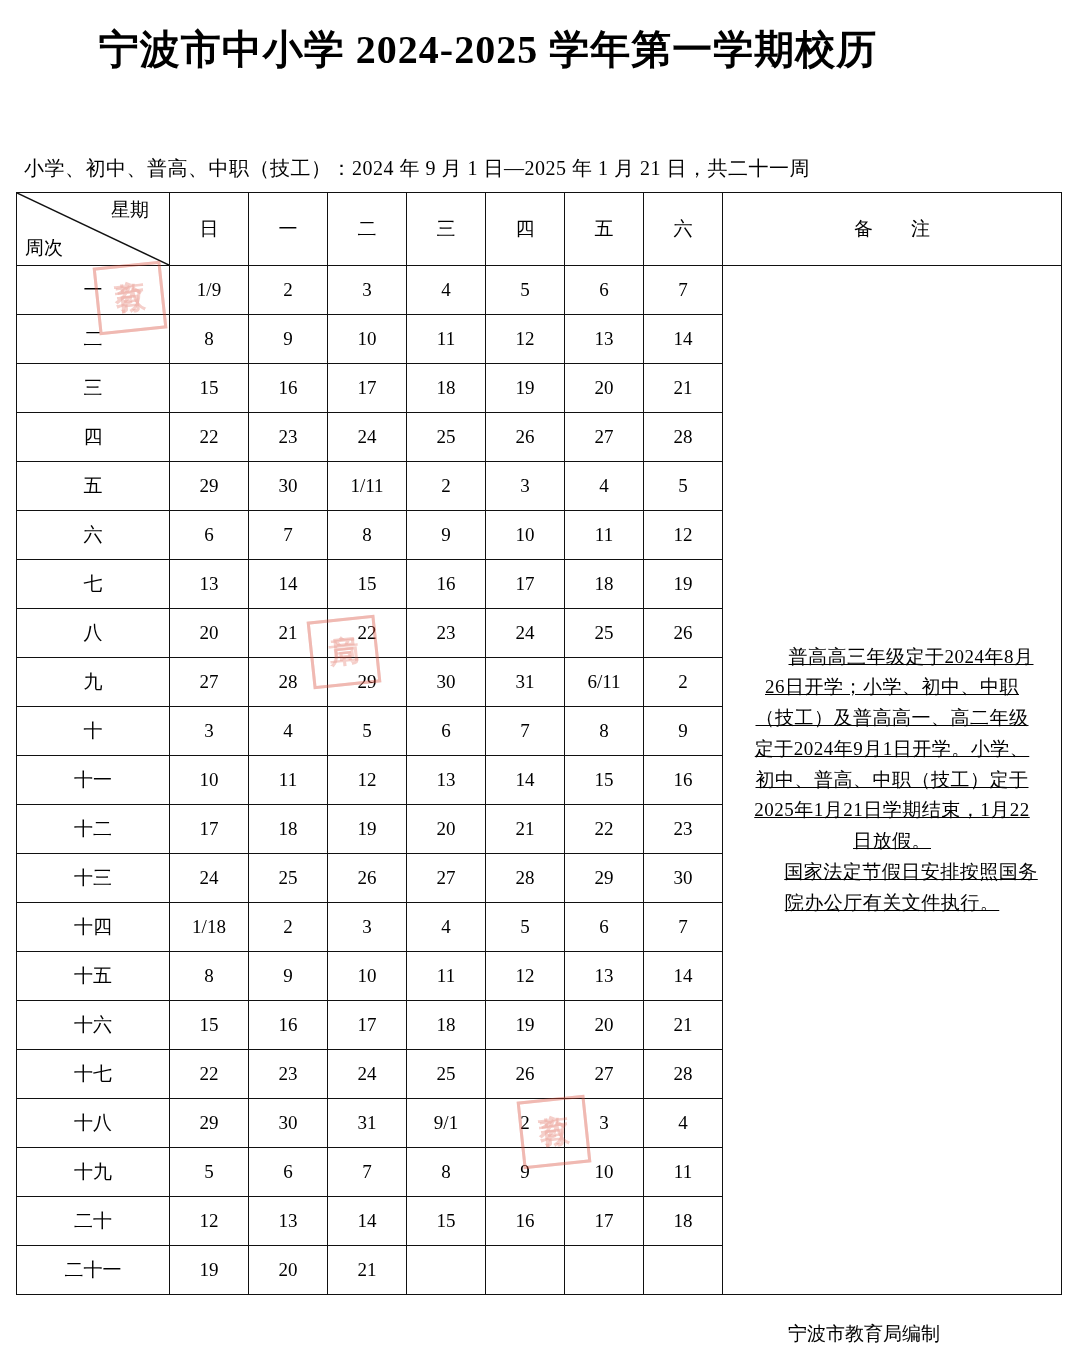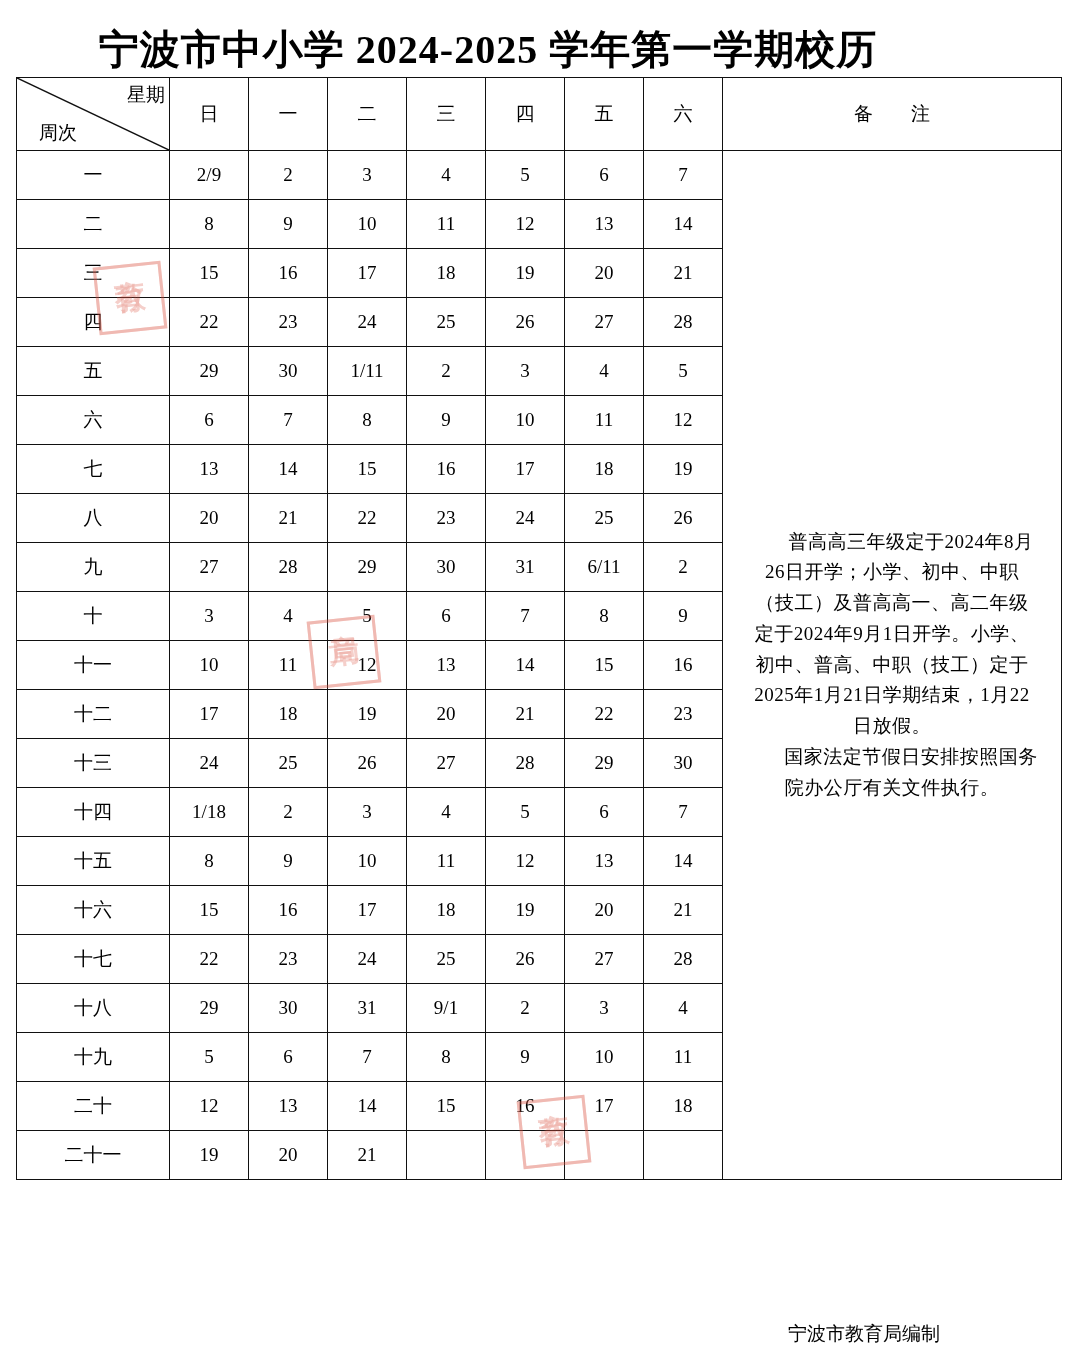--- a/index.html
+++ b/index.html
@@ -55,41 +55,42 @@
     height: 72px !important;
     padding: 0 !important;
   }
   .corner .diag {
     position: absolute;
     left: 0; top: 0;
     width: 100%; height: 100%;
   }
   .corner .wk {
     position: absolute;
-    right: 4px;
+    right: 20px;
     top: 4px;
     font-size: 19px;
   }
   .corner .wn {
     position: absolute;
-    left: 22px;
+    left: 8px;
     bottom: 4px;
     font-size: 19px;
     margin-top: 32px;
   }
   .hdr {
     height: 72px !important;
     font-size: 21px;
   }
   .note-cell {
     vertical-align: middle;
     text-align: left;
     padding: 0 23px !important;
     font-size: 22px;
     line-height: 1.62;
+    text-decoration: underline;
   }
   .note-cell p {
     margin: 0;
     text-indent: 2em;
     letter-spacing: 0.5px;
   }
   .footer {
     position: absolute;
     right: 36px;
     bottom: 8px;
@@ -125,20 +126,21 @@
   .s2 { left: 310px; top: 618px; }
   .s3 { left: 520px; top: 1098px; }
 </style>
 </head>
 <body>
 
 <div class="page">
 
   <div class="title">宁波市中小学 2024-2025 学年第一学期校历</div>
 
+  <div class="subtitle">小学、初中、普高、中职（技工）：2024 年 9 月 1 日—2025 年 1 月 21 日，共二十一周</div>
 
   <table class="cal">
     <thead>
       <tr>
         <th class="corner" style="width:152px">
           <svg class="diag" viewBox="0 0 152 72" preserveAspectRatio="none">
             <line x1="0" y1="0" x2="152" y2="72" stroke="#111" stroke-width="1.5"></line>
           </svg>
           <span class="wk">星期</span>
           <span class="wn">周次</span>
@@ -149,21 +151,21 @@
         <th class="hdr" style="width:78px">三</th>
         <th class="hdr" style="width:78px">四</th>
         <th class="hdr" style="width:78px">五</th>
         <th class="hdr" style="width:78px">六</th>
         <th class="hdr">备　　注</th>
       </tr>
     </thead>
     <tbody>
       <tr>
         <td>一</td>
-        <td>2/9</td>
+        <td>1/9</td>
         <td>2</td>
         <td>3</td>
         <td>4</td>
         <td>5</td>
         <td>6</td>
         <td>7</td>
         <td class="note-cell" rowspan="21">
           <p>普高高三年级定于2024年8月26日开学；小学、初中、中职（技工）及普高高一、高二年级定于2024年9月1日开学。小学、初中、普高、中职（技工）定于2025年1月21日学期结束，1月22日放假。</p>
           <p>国家法定节假日安排按照国务院办公厅有关文件执行。</p>
         </td>

